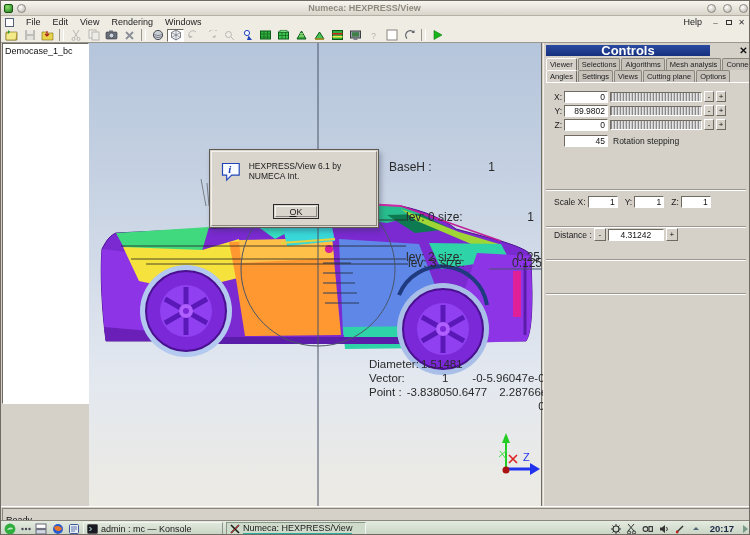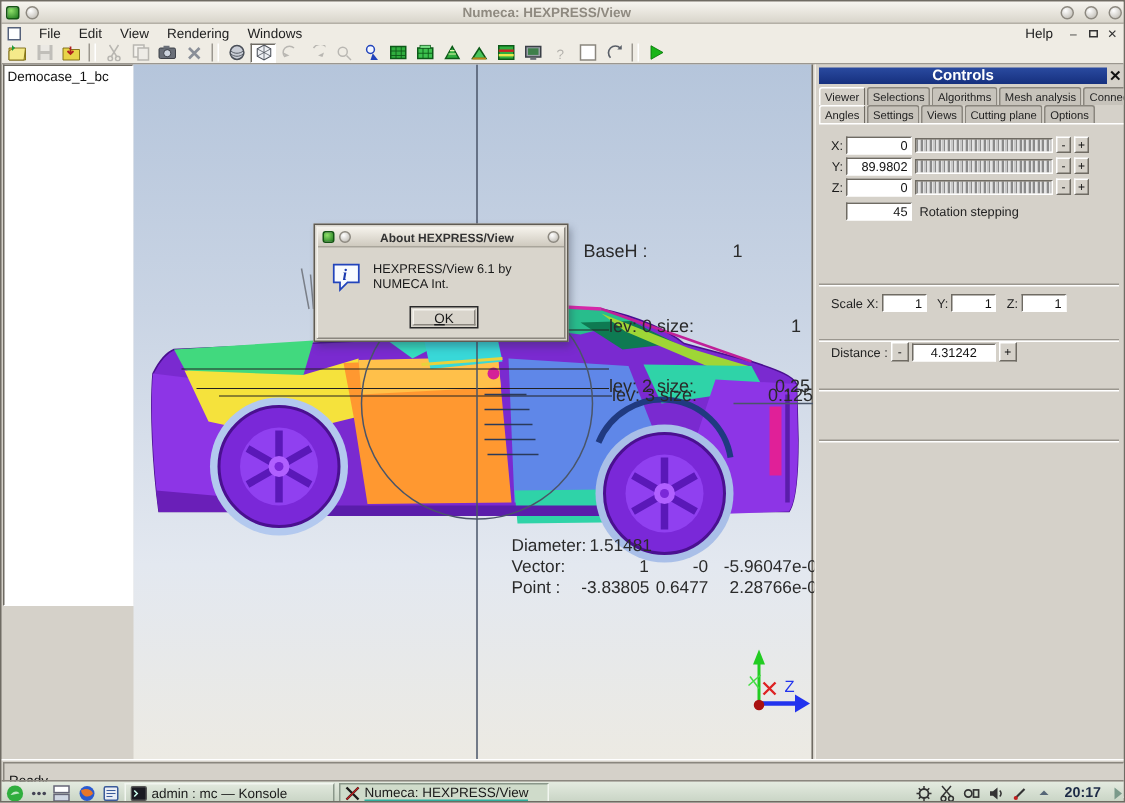--- a/index.html
+++ b/index.html
@@ -49,21 +49,21 @@
 
   #viewport { position:absolute; left:88px; top:0; width:453px; height:463px;
     background:linear-gradient(180deg,#b5c5db 0%, #c9d4e4 35%, #e3e8f0 72%, #eceae3 100%);
     border-right:1px solid #6f6b63; }
   #viewport svg.scene { position:absolute; left:0; top:0; }
 
   .anno { position:absolute; color:#2a2a2a; font-size:12px; line-height:13px; white-space:nowrap; }
   .anno-row { display:flex; justify-content:space-between; }
   .probe { position:absolute; left:252px; top:314px; width:210px; font-size:11.5px; line-height:14px; color:#2a2a2a; }
   .probe .r { display:flex; }
-  .probe .lbl { width:52px; }
+  .probe .lbl { width:52px;margin-left:28px; }
   .probe .v1 { width:50px; text-align:right; }
   .probe .v2 { width:44px; text-align:right; }
   .probe .v3 { width:88px; text-align:right; }
 
   
   #about { position:absolute; left:208px; top:106px; width:170px; height:79px;
     background:#d9d5cc; border:1px solid #5f5b53; box-shadow:2px 3px 5px rgba(40,50,70,.35); z-index:6; }
   #about .inner { position:absolute; inset:1px; border:1px solid; border-color:#f4f2ec #8a867e #8a867e #f4f2ec; }
   #about .dlg-title { height:13px; background:linear-gradient(#f4f1ea,#cfcabf);
     border-bottom:1px solid #a9a59b; display:flex; align-items:center; padding:0 3px; }
@@ -76,22 +76,22 @@
   #about .msg { font-size:8.5px; color:#1a1a1a; }
   #about .ok-btn { position:absolute; left:61px; bottom:6px; width:46px; height:15px;
     background:#d9d5cc; border:1px solid #2a2a2a; display:flex; align-items:center; justify-content:center; }
   #about .ok-btn .bevel { position:absolute; inset:1px; border:1px solid; border-color:#f4f2ec #8a867e #8a867e #f4f2ec; }
   #about .ok-label { display:inline-block; font-size:9px; position:relative; }
   #about .ok-label::first-letter { text-decoration:underline; }
 
   
   #controls { position:absolute; left:542px; top:0; width:208px; height:463px;
     background:#d5d1c9; border-left:1px solid #f2efe9; font-size:8.5px; }
-  #controls .hdr { position:absolute; left:2px; top:2px; width:192px; height:11px;
-    background:linear-gradient(#2a4aa0,#16307e); color:#ffffff; font-size:10px; font-weight:bold;
+  #controls .hdr { position:absolute; left:2px; top:2px; width:164px; height:11px;
+    background:linear-gradient(#2a4aa0,#16307e); color:#ffffff; font-size:13px; font-weight:bold;
     display:flex; align-items:center; justify-content:center; }
   #controls .hdr-close { position:absolute; right:2px; top:2px; width:11px; height:11px;
     display:flex; align-items:center; justify-content:center; font-size:10px; font-weight:bold; color:#111; }
   .tabrow { position:absolute; left:2px; display:flex; }
   .tab { padding:1px 3px 1px 3px; font-size:7.5px; border:1px solid #8a867e; border-bottom:none;
     background:#c7c3bb; color:#222; border-radius:2px 2px 0 0; margin-right:1px; white-space:nowrap; }
   .tab.active { background:#d5d1c9; position:relative; top:0; border-color:#fff #6f6b63 transparent #fff; }
   #tabs1 { top:15px; }
   #tabs2 { top:27px; }
   #ctl-body { position:absolute; left:2px; top:39px; width:204px; height:420px;
@@ -523,26 +523,20 @@
         <input class="num-in in56" readonly="" value="4.31242" style="">
         <div class="sbtn" style="width:12px;height:13px;">+</div>
       </div>
 
       <div class="groove" style="top:210px; left:0;"></div>
     </div>
   </div>
 
   <div id="about">
     <div class="inner">
-      <div class="dlg-title">
-        <div class="dicon"></div>
-        <div class="dcircle"></div>
-        <div class="dtitle">About HEXPRESS/View</div>
-        <div class="dcircle"></div>
-      </div>
       <div class="msg-row">
         <svg width="26" height="26" viewBox="0 0 26 26">
           <path d="M3 4h20v14H14l-6 6v-6H3z" fill="#f8fbff" stroke="#2244bb" stroke-width="1.4"></path>
           <text x="10" y="16" font-size="13" font-style="italic" font-weight="bold" fill="#1a3ab0" font-family="Liberation Serif, serif">i</text>
         </svg>
         <span class="msg">HEXPRESS/View 6.1 by NUMECA Int.</span>
       </div>
       <div class="ok-btn">
         <div class="bevel"></div>
         <span class="ok-label">OK</span>

